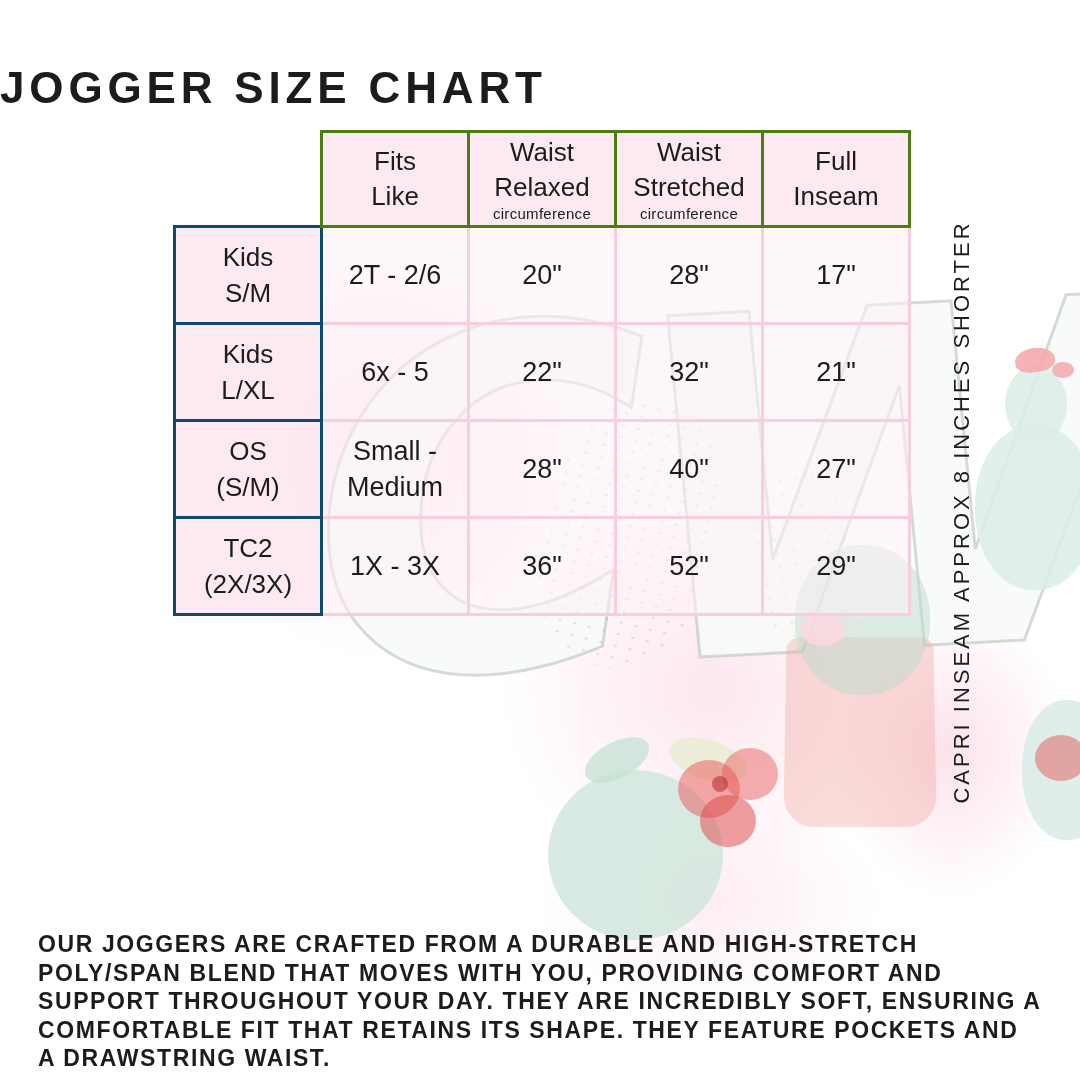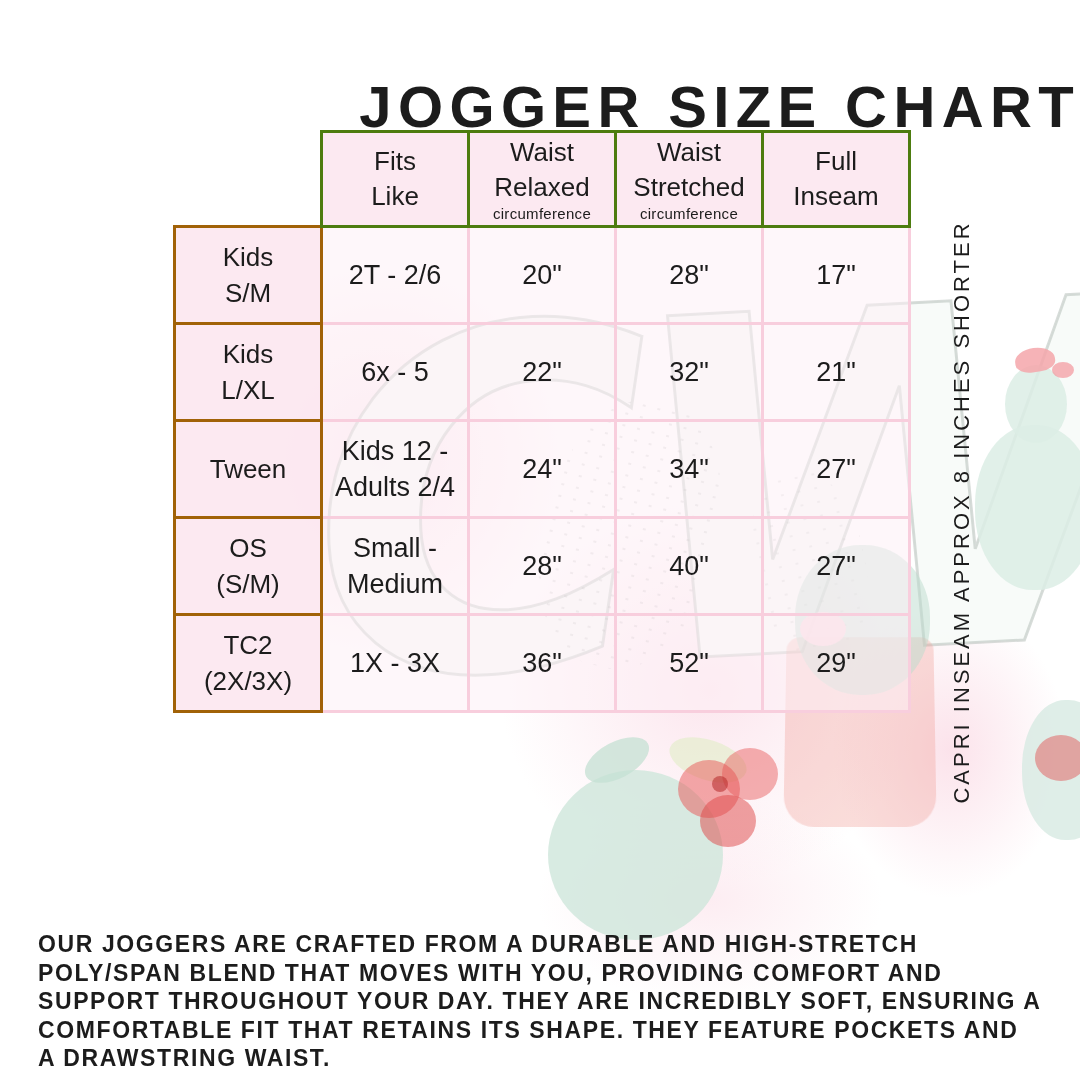--- a/index.html
+++ b/index.html
@@ -5,21 +5,21 @@
   html,body { margin:0; padding:0; background:#ffffff; }
   .canvas {
     position:relative; width:1080px; height:1080px; overflow:hidden;
     background:#ffffff; color:#1c1c1c;
     font-family:"Liberation Sans","DejaVu Sans",sans-serif;
   }
 
   
   .title {
     position:absolute; top:34px; left:0; width:100%;
-    text-align:right; font-size:58px; font-weight:700;
+    text-align:left; font-size:44px; font-weight:700;
     letter-spacing:0.11em; z-index:3; white-space:nowrap;
   }
 
   
   .wm { position:absolute; inset:0; z-index:1; pointer-events:none; }
   .wm > div { position:absolute; }
   .wash1 { left:120px; top:180px; width:520px; height:560px; border-radius:50%;
     background:radial-gradient(closest-side, rgba(250,214,226,0.55), rgba(250,214,226,0) 72%); }
   .wash2 { left:430px; top:430px; width:560px; height:520px; border-radius:50%;
     background:radial-gradient(closest-side, rgba(249,206,221,0.5), rgba(249,206,221,0) 75%); }
@@ -94,21 +94,21 @@
   .corner { border:none; background:transparent; }
   .col-header {
     background:rgba(252,231,240,0.92);
     border:3px solid #4d7c0f;
     font-size:26px; line-height:1.35; font-weight:400;
   }
   .col-sub { display:block; font-size:15px; line-height:1.1; margin-top:1px; letter-spacing:0.02em; }
   .col-sub:empty { display:none; }
   .row-header {
     background:rgba(252,231,240,0.92);
-    border:3px solid #a16207;
+    border:3px solid #0c4a6e;
     font-size:26px; line-height:1.4;
   }
   td.data {
     background:rgba(253,241,246,0.55);
     border:3px solid #f8cedd;
     font-size:27px; line-height:1.35;
   }
 
   
   .side-note {
@@ -190,28 +190,20 @@
       </tr>
       <tr>
         <td class="row-header">Kids
 L/XL</td>
         <td class="data">6x - 5</td>
         <td class="data">22"</td>
         <td class="data">32"</td>
         <td class="data">21"</td>
       </tr>
       <tr>
-        <td class="row-header">Tween</td>
-        <td class="data">Kids 12 -
-Adults 2/4</td>
-        <td class="data">24"</td>
-        <td class="data">34"</td>
-        <td class="data">27"</td>
-      </tr>
-      <tr>
         <td class="row-header">OS
 (S/M)</td>
         <td class="data">Small -
 Medium</td>
         <td class="data">28"</td>
         <td class="data">40"</td>
         <td class="data">27"</td>
       </tr>
       <tr>
         <td class="row-header">TC2

